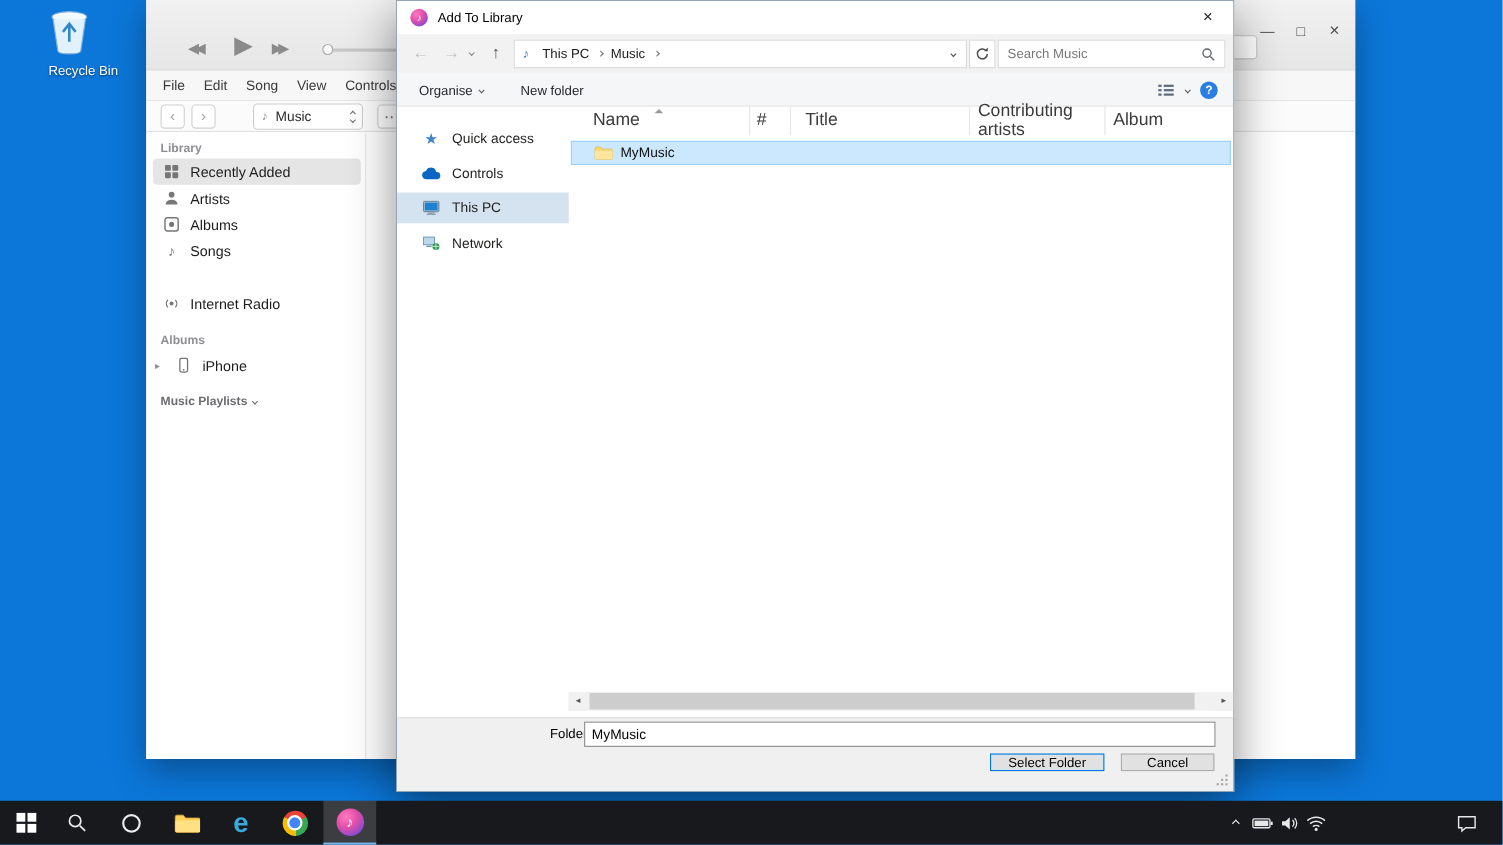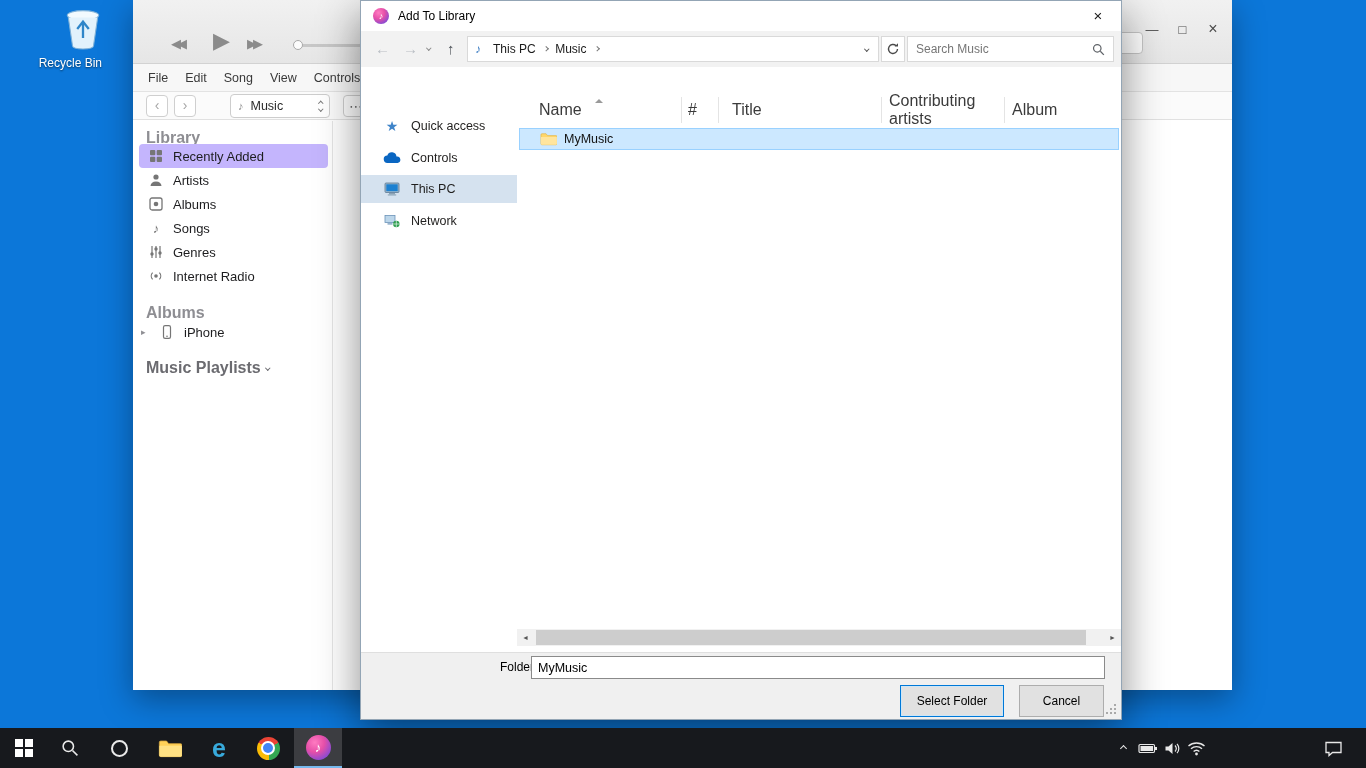--- a/index.html
+++ b/index.html
@@ -1,20 +1,20 @@
 <!DOCTYPE html>
 <html><head>
 <meta charset="utf-8">
 <style>
   *{margin:0;padding:0;box-sizing:border-box;font-family:"Liberation Sans","DejaVu Sans",sans-serif}
   html,body{width:1366px;height:768px;overflow:hidden}
   body{position:relative;background:#0c77d9}
 
   
-  #recycle-bin{position:absolute;left:32px;top:8px;width:70px;text-align:right;z-index:0}
+  #recycle-bin{position:absolute;left:44px;top:8px;width:70px;text-align:left;z-index:0}
   #recycle-bin .rb-label{color:#fff;font-size:12px;margin-top:2px;text-shadow:0 1px 2px rgba(0,0,0,.6)}
 
   
   #itunes{position:absolute;left:133px;top:0;width:1099px;height:690px;background:#fff;z-index:1;box-shadow:0 10px 30px rgba(0,0,0,.35)}
   #it-chrome{position:relative;height:64px;background:linear-gradient(#f1f1f1,#e6e6e6);border-bottom:1px solid #d2d2d2}
   .tbtn{position:absolute;color:#8b8b8b;cursor:default}
   #it-rew{left:38px;top:36px;font-size:13px;letter-spacing:-4px}
   #it-play{left:80px;top:28px;font-size:22px}
   #it-ffwd{left:114px;top:36px;font-size:13px;letter-spacing:-4px}
   #it-vol{position:absolute;left:162px;top:44px;width:134px;height:3px;background:#c7c7c7;border-radius:2px}
@@ -30,26 +30,26 @@
   #it-picker{position:absolute;left:97px;top:2px;width:100px;height:24px;border:1px solid #cdcdcd;border-radius:4px;background:#fff;display:flex;align-items:center;padding:0 7px;gap:7px;font-size:12.5px;color:#2b2b2b}
   .pick-note{color:#8e8e8e;font-size:11px}
   .pick-arrows{margin-left:auto;display:flex;flex-direction:column;gap:2px;align-items:center}
   .chev{display:inline-block;width:5px;height:5px;border-right:1.5px solid currentColor;border-bottom:1.5px solid currentColor;transform:rotate(45deg)}
   .chev.up{transform:rotate(-135deg)}
   .chev.right{transform:rotate(-45deg)}
   .chev.tiny{width:3.5px;height:3.5px;border-width:1.2px}
   #it-more{left:210px;width:26px;color:#6d6d6d;line-height:20px}
   #it-body{position:absolute;top:121px;left:0;right:0;bottom:0;display:flex}
   #it-sidebar{position:relative;width:200px;background:#fff;border-right:1px solid #e5e5e5}
-  .sb-header{position:absolute;left:13px;font-size:16px;font-weight:bold;color:#8e8e93;display:flex;align-items:center;gap:5px}
+  .sb-header{position:absolute;left:13px;font-size:11px;font-weight:bold;color:#8e8e93;display:flex;align-items:center;gap:5px}
   #sb-h-library{top:8px}
   #sb-h-devices{top:183px}
   #sb-h-playlists{top:238px;color:#6b6b70}
   .sb-item{position:absolute;left:6px;width:189px;height:24px;display:flex;align-items:center;gap:9px;padding-left:9px;border-radius:4px;font-size:13px;color:#1d1d1f}
-  .sb-item.selected{background:#c4b5fd}
+  .sb-item.selected{background:#e5e5e5}
   .sb-icon{width:16px;display:flex;justify-content:center;align-items:center;color:#767676;font-size:13px}
   #sb-iphone{padding-left:2px}
   .disclosure{color:#8e8e93;font-size:9px;width:9px}
 
   
   #dialog{position:absolute;left:360px;top:0;width:762px;height:720px;background:#fff;border:1px solid #93a5b5;box-shadow:0 14px 40px rgba(0,0,0,.45);z-index:5}
   #dlg-titlebar{position:relative;height:30px;display:flex;align-items:center;padding-left:12px;gap:9px;background:#fff}
   #dlg-title{font-size:12px;color:#000}
   #dlg-close{position:absolute;right:0;top:0;width:46px;height:30px;text-align:center;line-height:29px;font-size:15px;color:#1a1a1a}
   .app-orb{width:16px;height:16px;border-radius:50%;background:radial-gradient(circle at 35% 30%,#ff7bc1,#e64fa8 40%,#8e4bd0 75%,#6c3bbf);display:flex;align-items:center;justify-content:center;color:#fff;font-size:9px}
@@ -91,21 +91,21 @@
   .col-album{flex:1;padding-left:7px;border-right:none}
   #sort-caret{position:absolute;top:2px;left:50%;margin-left:-4px;width:0;height:0;border-left:4px solid transparent;border-right:4px solid transparent;border-bottom:4px solid #9a9a9a}
   #dlg-file-row{position:absolute;top:31px;left:2px;right:2px;height:22px;background:#cce8ff;border:1px solid #99d1ff;display:flex;align-items:center;padding-left:20px;gap:7px;font-size:12.5px;color:#111}
   #dlg-hscroll{position:absolute;left:0;right:0;bottom:7px;height:17px;background:#f1f1f1;display:flex}
   .scroll-btn{width:17px;height:17px;display:flex;align-items:center;justify-content:center;font-size:7px;color:#555;background:#f1f1f1}
   #scroll-right-btn{margin-left:auto}
   #scroll-thumb{position:absolute;left:19px;top:1px;width:550px;height:15px;background:#cdcdcd}
   #dlg-footer{position:absolute;left:0;bottom:0;width:760px;height:67px;background:#f0f0f0;border-top:1px solid #dfdfdf}
   #folder-label{position:absolute;left:139px;top:7px;font-size:12px;color:#000}
   #folder-input{position:absolute;left:170px;top:3px;width:574px;height:23px;border:1px solid #8a8a8a;font-size:12.5px;padding:0 6px;color:#000;outline:none}
-  .dlg-btn{position:absolute;top:32px;height:32px;background:#e1e1e1;font-size:12px;color:#000}
+  .dlg-btn{position:absolute;top:32px;height:16px;background:#e1e1e1;font-size:12px;color:#000}
   #btn-select{left:539px;width:104px;border:1px solid #0078d7;box-shadow:inset 0 0 0 1px #cde6f7}
   #btn-cancel{left:658px;width:85px;border:1px solid #adadad}
   #dlg-grip{position:absolute;right:5px;bottom:13px;width:2px;height:2px;background:#a9a9a9;box-shadow:-4px 4px 0 0 #a9a9a9,0 4px 0 0 #a9a9a9,-8px 8px 0 0 #a9a9a9,-4px 8px 0 0 #a9a9a9,0 8px 0 0 #a9a9a9}
 
   
   #taskbar{position:absolute;left:0;bottom:0;width:1366px;height:40px;background:#17191d;z-index:10}
   .tb-btn{position:absolute;top:0;width:48px;height:40px;display:flex;align-items:center;justify-content:center}
   #tb-start{left:0}#tb-search{left:46px}#tb-cortana{left:95px}#tb-explorer{left:146px}#tb-edge{left:195px}#tb-chrome{left:244px}#tb-itunes{left:294px}
   #tb-itunes.active{background:rgba(255,255,255,.16);border-bottom:2px solid #76b9ed}
   .winlogo{display:grid;grid-template-columns:8px 8px;grid-template-rows:8px 8px;gap:1.5px}
@@ -200,31 +200,20 @@
             </svg>
         </span>
         <span>Artists</span>
       </div>
 
       <div class="sb-item" style="top:95px">
         <span class="sb-icon">♪</span>
         <span>Songs</span>
       </div>
 
-      <div class="sb-item" style="top:119px">
-        <span class="sb-icon">
-          <svg width="14" height="14" viewBox="0 0 14 14">
-              <path d="M3 1v12M7 1v12M11 1v12" stroke="#767676" stroke-width="1.2"></path>
-              <circle cx="3" cy="9" r="1.7" fill="#767676"></circle>
-              <circle cx="7" cy="4" r="1.7" fill="#767676"></circle>
-              <circle cx="11" cy="8" r="1.7" fill="#767676"></circle>
-            </svg>
-        </span>
-        <span>Genres</span>
-      </div>
 
       <div class="sb-item" style="top:143px">
         <span class="sb-icon">
           <svg width="14" height="14" viewBox="0 0 14 14">
               <circle cx="7" cy="7" r="1.8" fill="#767676"></circle>
               <path d="M3.6 10.4a5 5 0 0 1 0-6.8M10.4 3.6a5 5 0 0 1 0 6.8" stroke="#767676" stroke-width="1.2" fill="none"></path>
             </svg>
         </span>
         <span>Internet Radio</span>
       </div>
@@ -284,20 +273,39 @@
 
     <div id="dlg-search">
       <input type="text" placeholder="Search Music" style="">
       <svg width="13" height="13" viewBox="0 0 16 16">
           <circle cx="6.5" cy="6.5" r="4.6" fill="none" stroke="#5f6368" stroke-width="1.5"></circle>
           <line x1="10.2" y1="10.2" x2="14.6" y2="14.6" stroke="#5f6368" stroke-width="1.5"></line>
         </svg>
     </div>
   </div>
 
+  <div id="dlg-toolbar">
+    <span id="tb-organise">
+      <span>Organise</span>
+      <i class="chev tiny"></i>
+    </span>
+    <span id="tb-newfolder">New folder</span>
+    <span id="tb-right">
+      <svg width="16" height="14" viewBox="0 0 16 14" fill="#5a6b7d">
+          <rect x="1" y="2" width="3" height="2"></rect>
+          <rect x="1" y="6" width="3" height="2"></rect>
+          <rect x="1" y="10" width="3" height="2"></rect>
+          <rect x="6" y="2" width="9" height="2"></rect>
+          <rect x="6" y="6" width="9" height="2"></rect>
+          <rect x="6" y="10" width="9" height="2"></rect>
+        </svg>
+      <i class="chev tiny" id="tb-viewchev"></i>
+      <span id="tb-help">?</span>
+    </span>
+  </div>
 
   <div id="dlg-body">
     <div id="dlg-nav">
       <div class="nav-item">
         <span class="ni-icon" id="ni-star">★</span>
         <span>Quick access</span>
       </div>
       <div class="nav-item" style="margin-top:4px">
         <span class="ni-icon">
           <svg width="18" height="12" viewBox="0 0 20 12">

